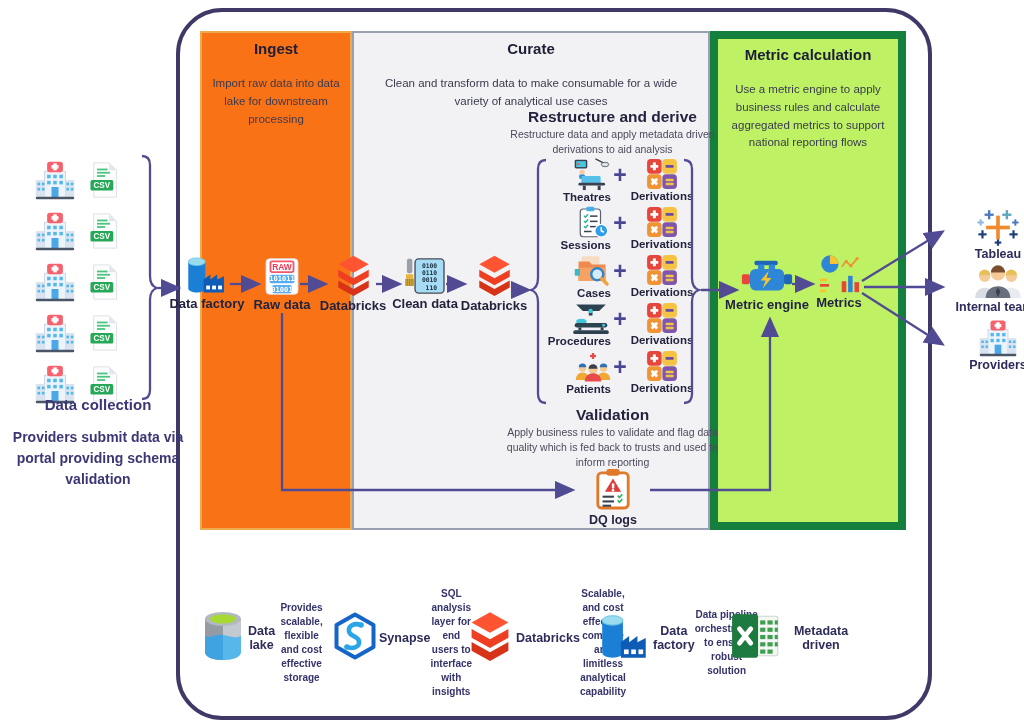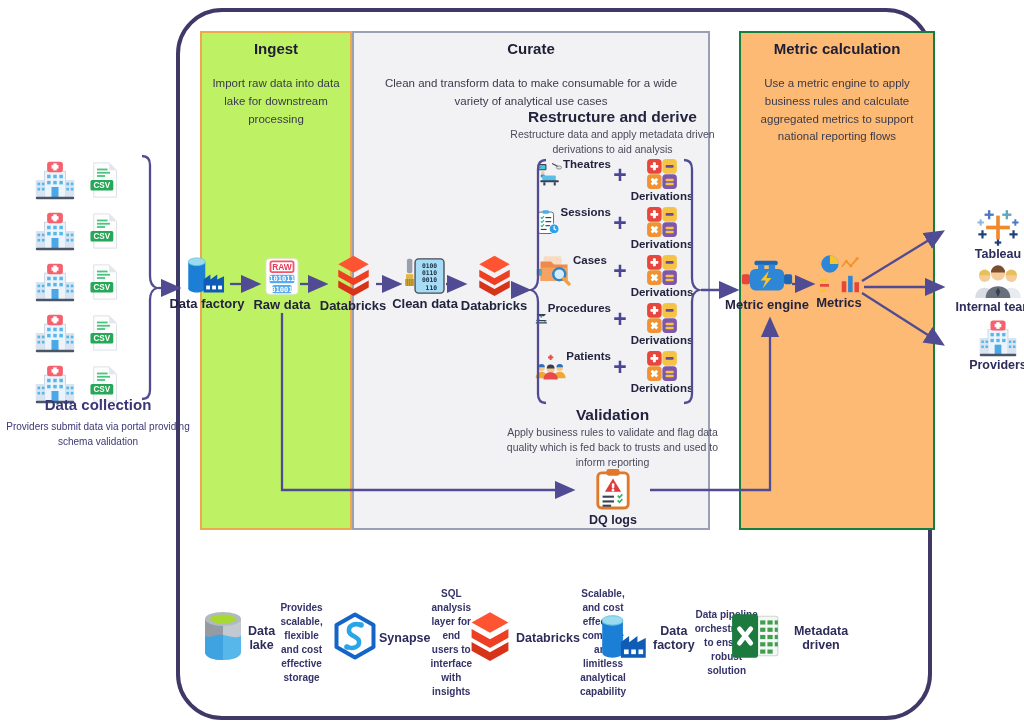--- a/index.html
+++ b/index.html
@@ -3,45 +3,45 @@
 <meta charset="utf-8">
 <style>
   html,body{margin:0;padding:0;background:#fff;}
   .stage{position:relative;width:1024px;height:721px;background:#fff;
          font-family:"Liberation Sans",sans-serif;overflow:hidden;}
   
   .shell{position:absolute;left:176px;top:8px;width:748px;height:704px;
          border:4px solid #3e3966;border-radius:46px;background:#fff;}
   
   .col{position:absolute;top:31px;height:499px;box-sizing:border-box;}
-  .col.ingest{left:200px;width:152px;background:#bef264;border:2px solid #eda94d;}
+  .col.ingest{left:200px;width:152px;background:#f97316;border:2px solid #eda94d;}
   .col.curate{left:352px;width:358px;background:#f2f2f4;border:2px solid #9aa0b4;}
-  .col.metric{left:739px;width:196px;background:#fdba74;border:2px solid #15803d;}
+  .col.metric{left:710px;width:196px;background:#bef264;border:8px solid #15803d;}
   .col-title{font-weight:bold;font-size:15px;color:#1d1d35;text-align:center;margin-top:7px;}
   .col-desc{font-size:11.5px;color:#3a3a4e;text-align:center;line-height:1.55;margin-top:18px;padding:0 7px;}
   
   .node{position:absolute;display:flex;flex-direction:column;align-items:center;}
   .node .lbl{font-weight:bold;font-size:13px;color:#23233f;margin-top:1px;white-space:nowrap;}
   .small-lbl{font-weight:bold;font-size:11.5px;color:#23233f;margin-top:0;white-space:nowrap;}
   
   .sec{position:absolute;text-align:center;}
   .sec-title{font-weight:bold;font-size:15.5px;color:#23233f;}
   .sec-desc{font-size:10.5px;color:#4a4a5c;line-height:1.45;margin-top:1px;}
   
   .rd-rows{position:absolute;left:535px;top:158px;width:160px;}
   .rd-row{display:flex;align-items:flex-start;justify-content:center;height:48px;}
-  .rd-ent{width:76px;display:flex;align-items:flex-start;}
+  .rd-ent{width:76px;display:flex;flex-direction:column;align-items:flex-end;}
   .rd-plus{width:18px;text-align:center;font-weight:bold;font-size:23px;color:#4b4596;line-height:34px;}
   .rd-der{width:66px;display:flex;flex-direction:column;align-items:center;}
   
   .inputs{position:absolute;left:34px;top:154px;}
   .in-row{display:flex;align-items:center;gap:12px;height:51px;}
   .dc-block{position:absolute;left:6px;top:396px;width:184px;text-align:center;}
   .dc-title{font-size:15px;font-weight:bold;color:#3b3776;}
-  .dc-desc{font-size:10px;font-weight:normal;color:#3b3776;line-height:1.5;margin-top:6px;}
+  .dc-desc{font-size:14px;font-weight:bold;color:#3b3776;line-height:1.5;margin-top:14px;}
   
   .out{position:absolute;left:950px;width:96px;display:flex;flex-direction:column;align-items:center;}
   .out .lbl{font-weight:bold;font-size:12.5px;color:#2d2c5a;margin-top:0;white-space:nowrap;}
   
   .legend{position:absolute;left:198px;top:572px;width:664px;display:flex;gap:3px;}
   .legend-item{width:130px;display:flex;flex-direction:row;align-items:center;text-align:center;}
   .legend-icon{height:58px;display:flex;align-items:center;justify-content:center;}
   .legend-title{font-size:12.5px;font-weight:bold;color:#2d2c5a;margin-top:4px;}
   .legend-desc{font-size:10px;font-weight:bold;color:#34336a;line-height:1.4;margin-top:15px;}
   .overlay{position:absolute;left:0;top:0;pointer-events:none;}

